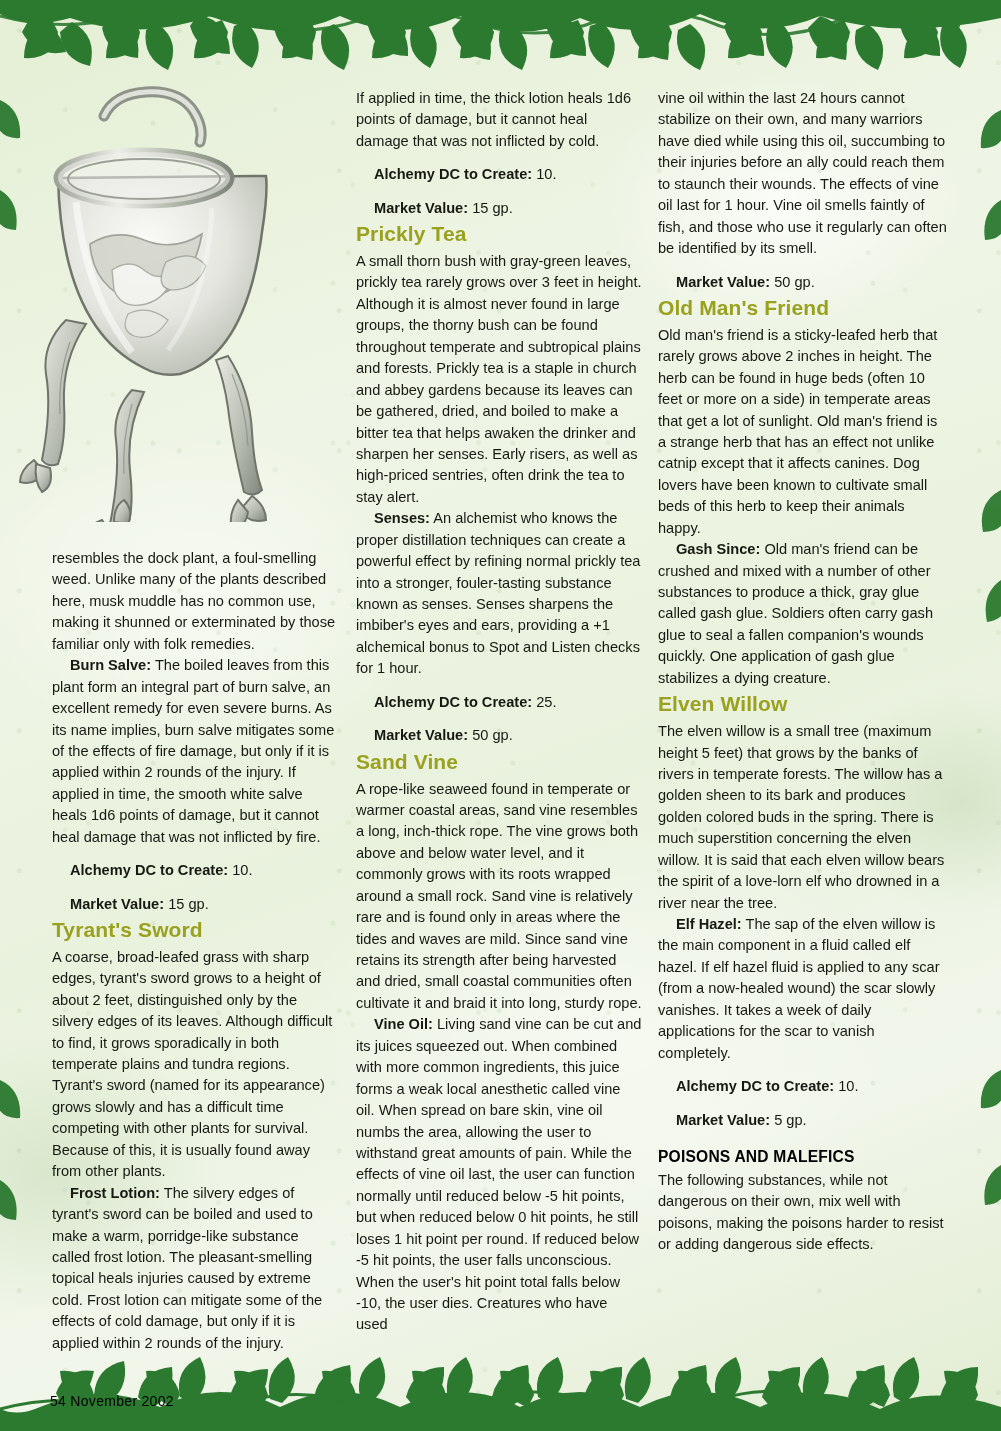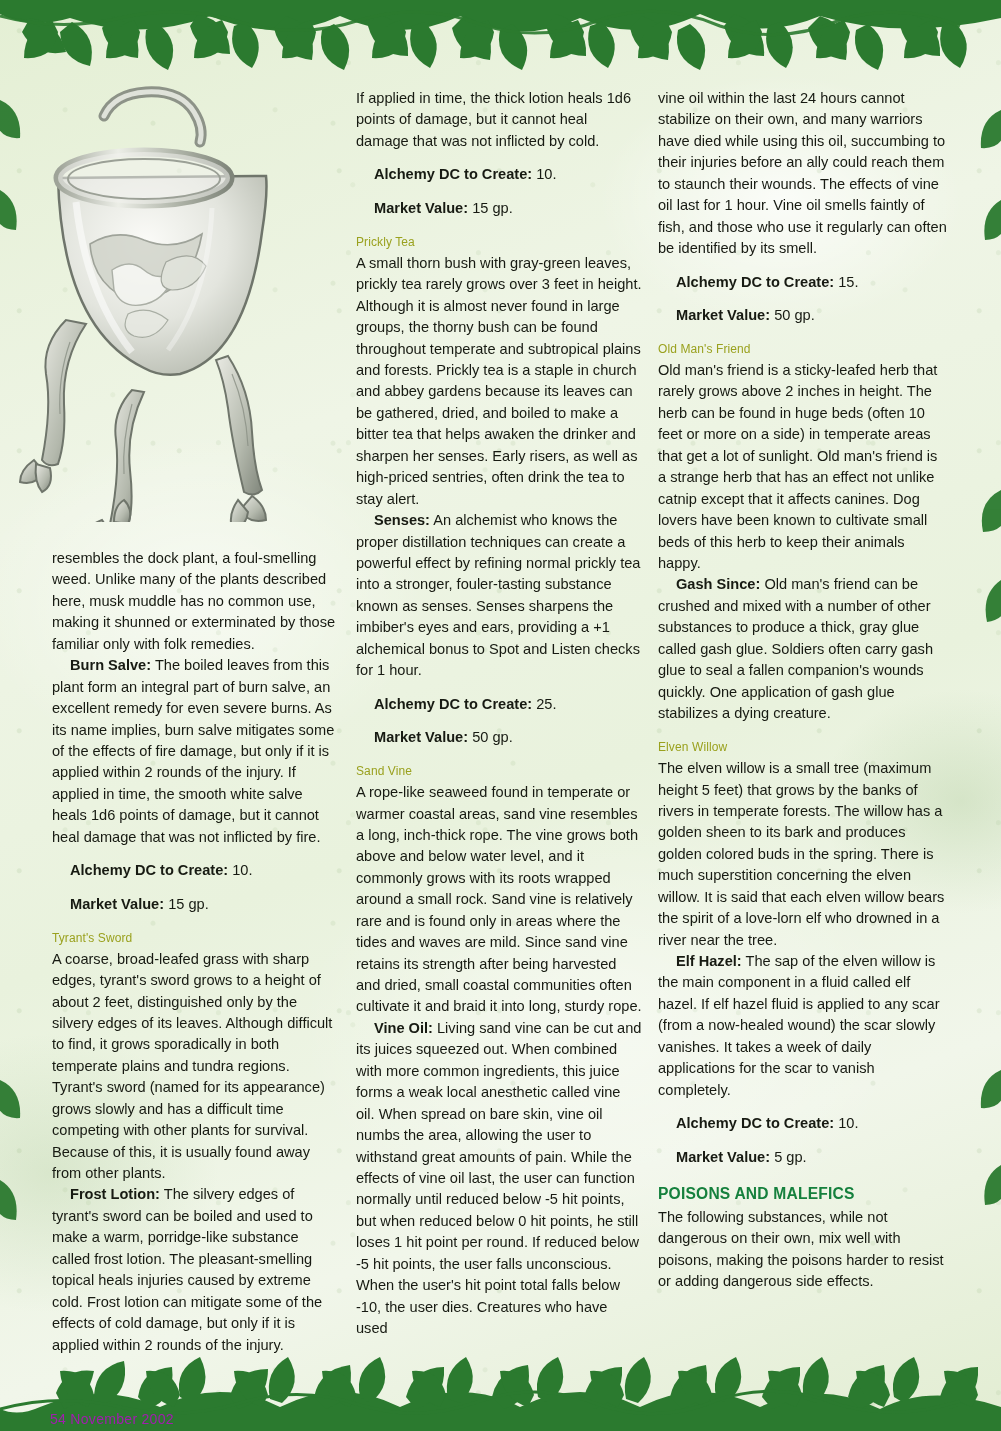--- a/index.html
+++ b/index.html
@@ -87,30 +87,30 @@
   p.para {
     margin-bottom: 0;
   }
   p.indent {
     text-indent: 18px;
   }
   .runin {
     font-weight: bold;
   }
   h3.herb {
-    font-size: 12px;
-    font-weight: normal;
+    font-size: 21px;
+    font-weight: bold;
     color: #9aa11e;
-    margin: 15px 0 1px 0;
+    margin: 0 0 1px 0;
     letter-spacing: .1px;
   }
   h3.section {
     font-size: 15.6px;
     font-weight: bold;
-    color: #15803d;
+    color: #000000;
     margin: 15px 0 1px 0;
     letter-spacing: .2px;
   }
   .stat {
     text-indent: 18px;
     margin-top: 12px;
   }
   .stat b { font-weight: bold; }
 
   
@@ -120,23 +120,23 @@
     top: 74px;
     width: 312px;
     height: 448px;
   }
   .illus svg { display: block; }
 
   
   .folio {
     position: absolute;
     left: 50px;
-    bottom: 4px;
+    bottom: 22px;
     font-size: 14px;
-    color: #a21caf;
+    color: #000000;
     letter-spacing: .3px;
   }
 </style>
 </head>
 <body>
 
 <div class="page">
   <div class="speckle"></div>
 </div>
 
@@ -299,21 +299,20 @@
     <p class="stat"><b>Alchemy DC to Create:</b><span> 25.</span></p>
     <p class="stat"><b>Market Value:</b><span> 50 gp.</span></p>
 
     <h3 class="herb">Sand Vine</h3>
     <p class="para">A rope-like seaweed found in temperate or warmer coastal areas, sand vine resembles a long, inch-thick rope. The vine grows both above and below water level, and it commonly grows with its roots wrapped around a small rock. Sand vine is relatively rare and is found only in areas where the tides and waves are mild. Since sand vine retains its strength after being harvested and dried, small coastal communities often cultivate it and braid it into long, sturdy rope.</p>
     <p class="para indent"><span class="runin">Vine Oil:</span><span> Living sand vine can be cut and its juices squeezed out. When combined with more common ingredients, this juice forms a weak local anesthetic called vine oil. When spread on bare skin, vine oil numbs the area, allowing the user to withstand great amounts of pain. While the effects of vine oil last, the user can function normally until reduced below -5 hit points, but when reduced below 0 hit points, he still loses 1 hit point per round. If reduced below -5 hit points, the user falls unconscious. When the user's hit point total falls below -10, the user dies. Creatures who have used</span></p>
   </div>
 
   <div class="col col3">
     <p class="para">vine oil within the last 24 hours cannot stabilize on their own, and many warriors have died while using this oil, succumbing to their injuries before an ally could reach them to staunch their wounds. The effects of vine oil last for 1 hour. Vine oil smells faintly of fish, and those who use it regularly can often be identified by its smell.</p>
-    <p class="stat"><b>Alchemy DC to Create:</b><span> 15.</span></p>
     <p class="stat"><b>Market Value:</b><span> 50 gp.</span></p>
 
     <h3 class="herb">Old Man's Friend</h3>
     <p class="para">Old man's friend is a sticky-leafed herb that rarely grows above 2 inches in height. The herb can be found in huge beds (often 10 feet or more on a side) in temperate areas that get a lot of sunlight. Old man's friend is a strange herb that has an effect not unlike catnip except that it affects canines. Dog lovers have been known to cultivate small beds of this herb to keep their animals happy.</p>
     <p class="para indent"><span class="runin">Gash Since:</span><span> Old man's friend can be crushed and mixed with a number of other substances to produce a thick, gray glue called gash glue. Soldiers often carry gash glue to seal a fallen companion's wounds quickly. One application of gash glue stabilizes a dying creature.</span></p>
 
     <h3 class="herb">Elven Willow</h3>
     <p class="para">The elven willow is a small tree (maximum height 5 feet) that grows by the banks of rivers in temperate forests. The willow has a golden sheen to its bark and produces golden colored buds in the spring. There is much superstition concerning the elven willow. It is said that each elven willow bears the spirit of a love-lorn elf who drowned in a river near the tree.</p>
     <p class="para indent"><span class="runin">Elf Hazel:</span><span> The sap of the elven willow is the main component in a fluid called elf hazel. If elf hazel fluid is applied to any scar (from a now-healed wound) the scar slowly vanishes. It takes a week of daily applications for the scar to vanish completely.</span></p>
     <p class="stat"><b>Alchemy DC to Create:</b><span> 10.</span></p>

